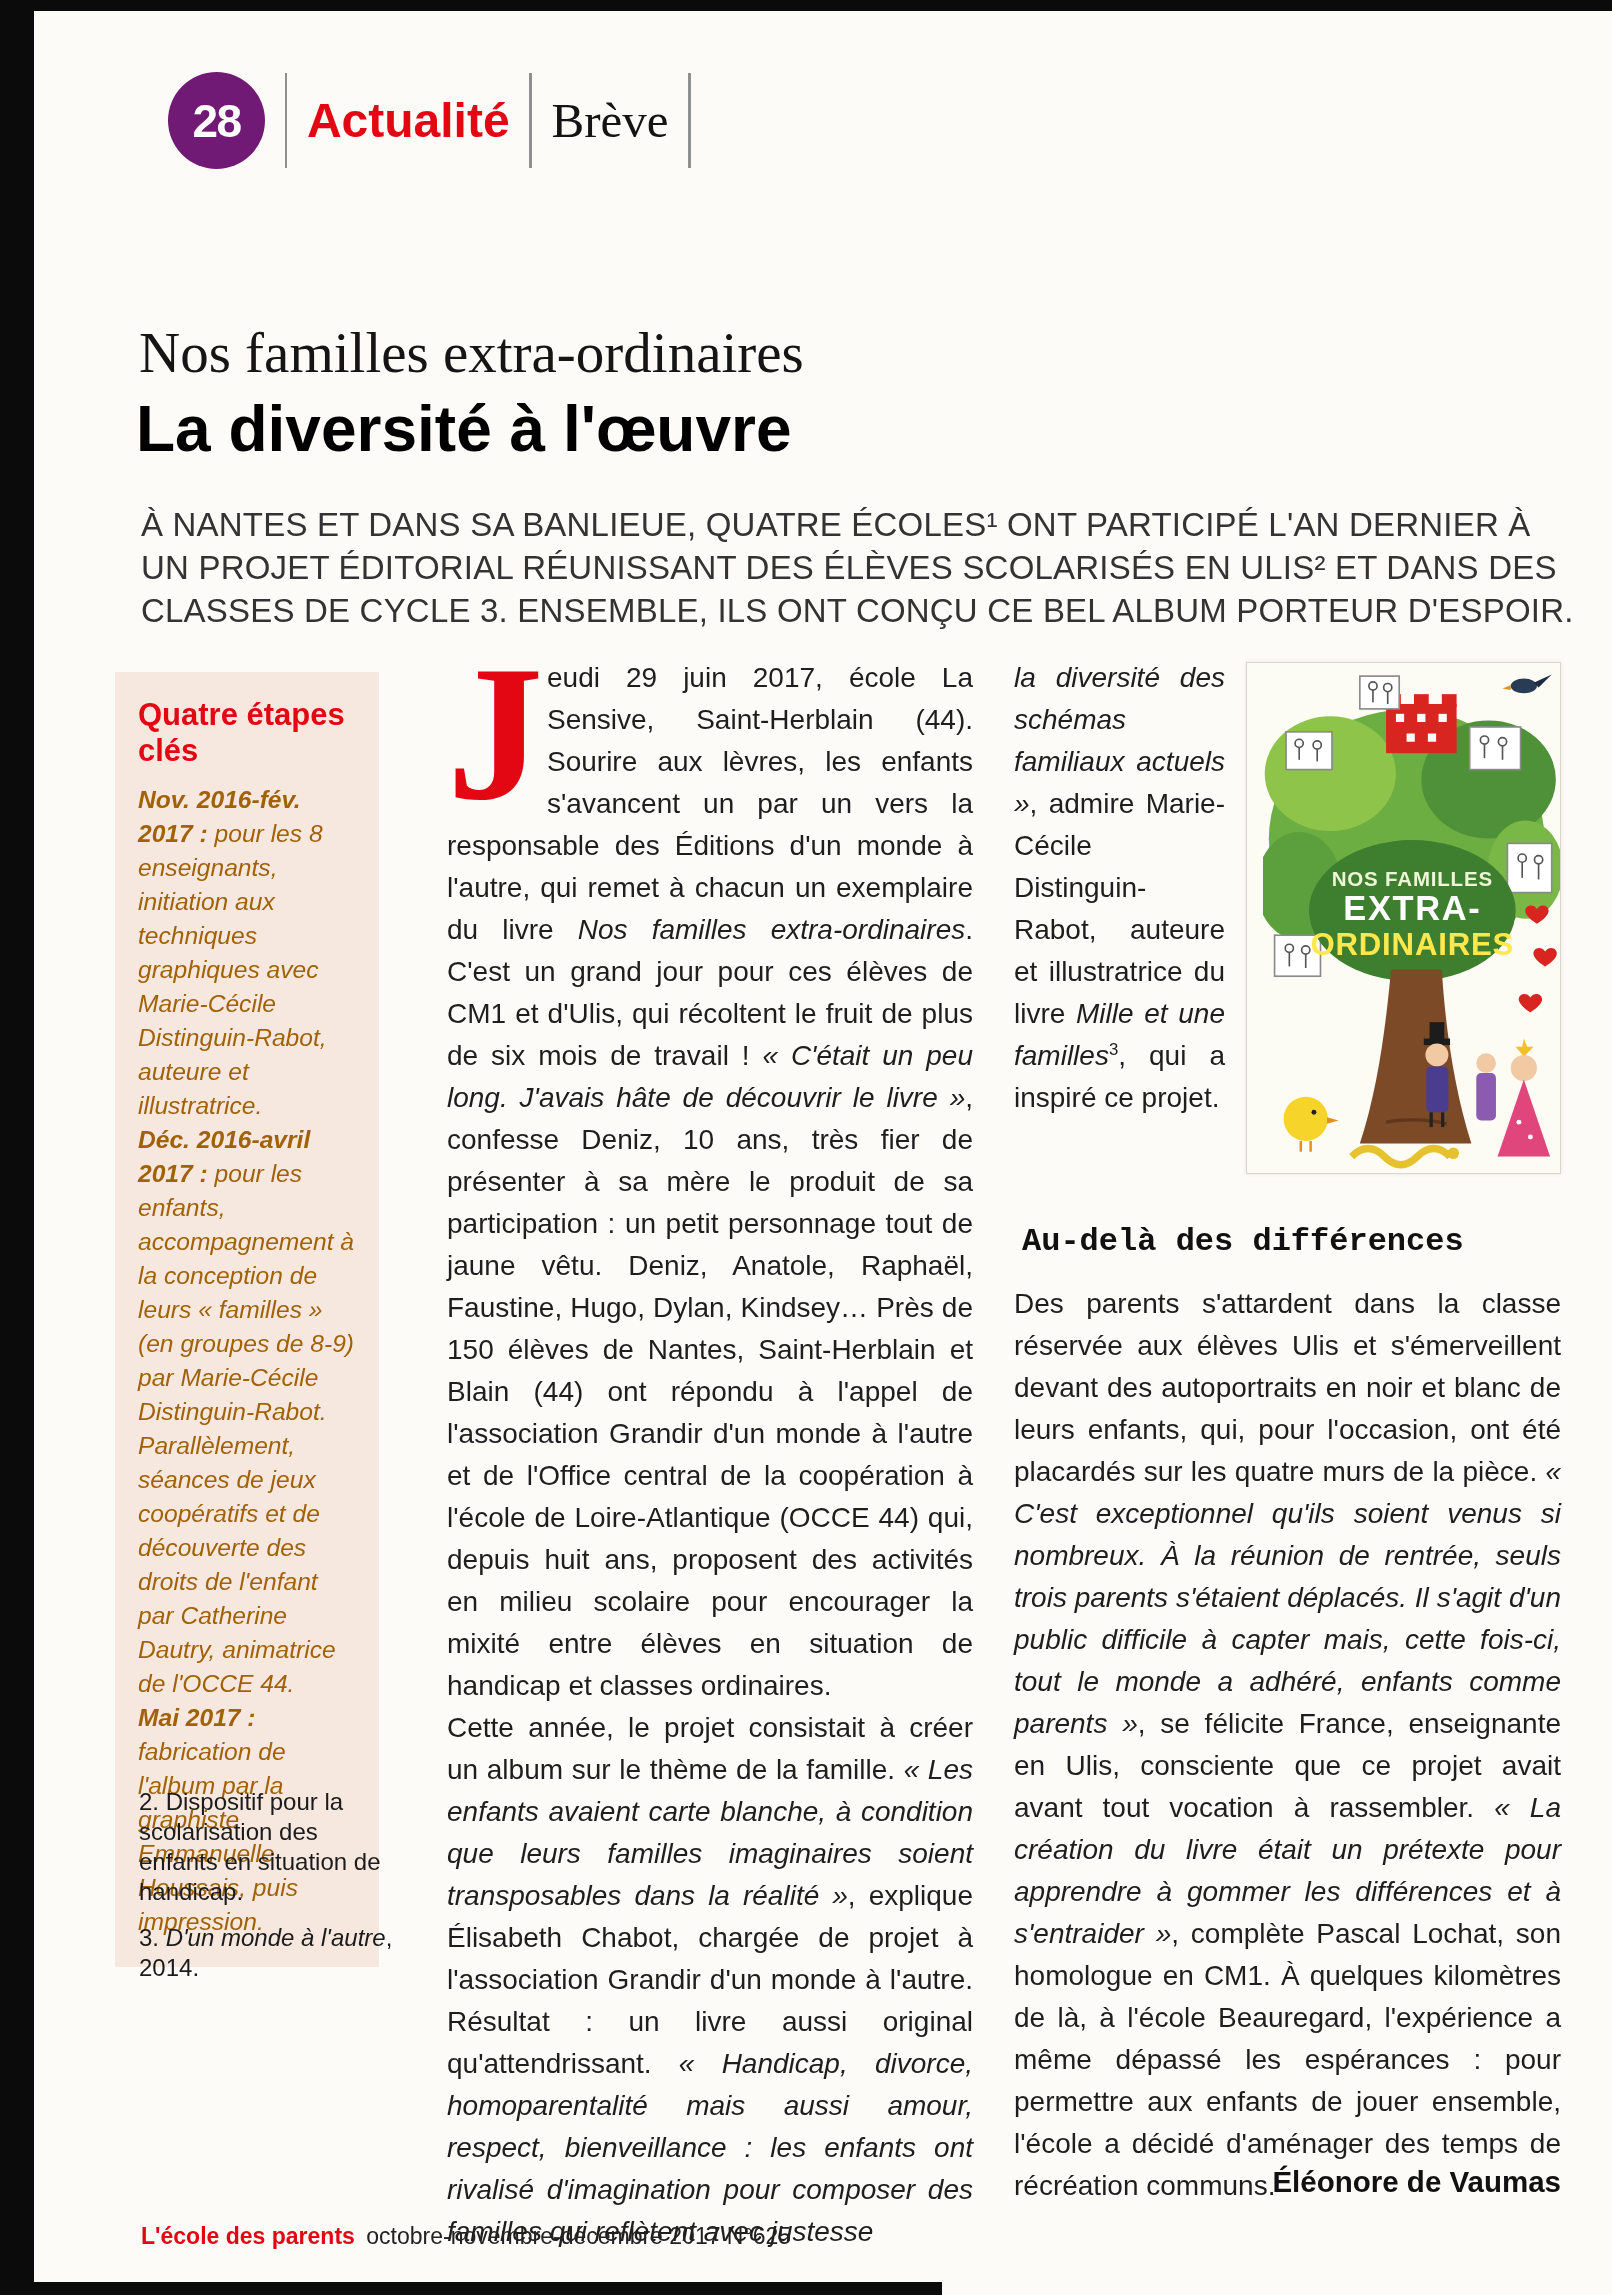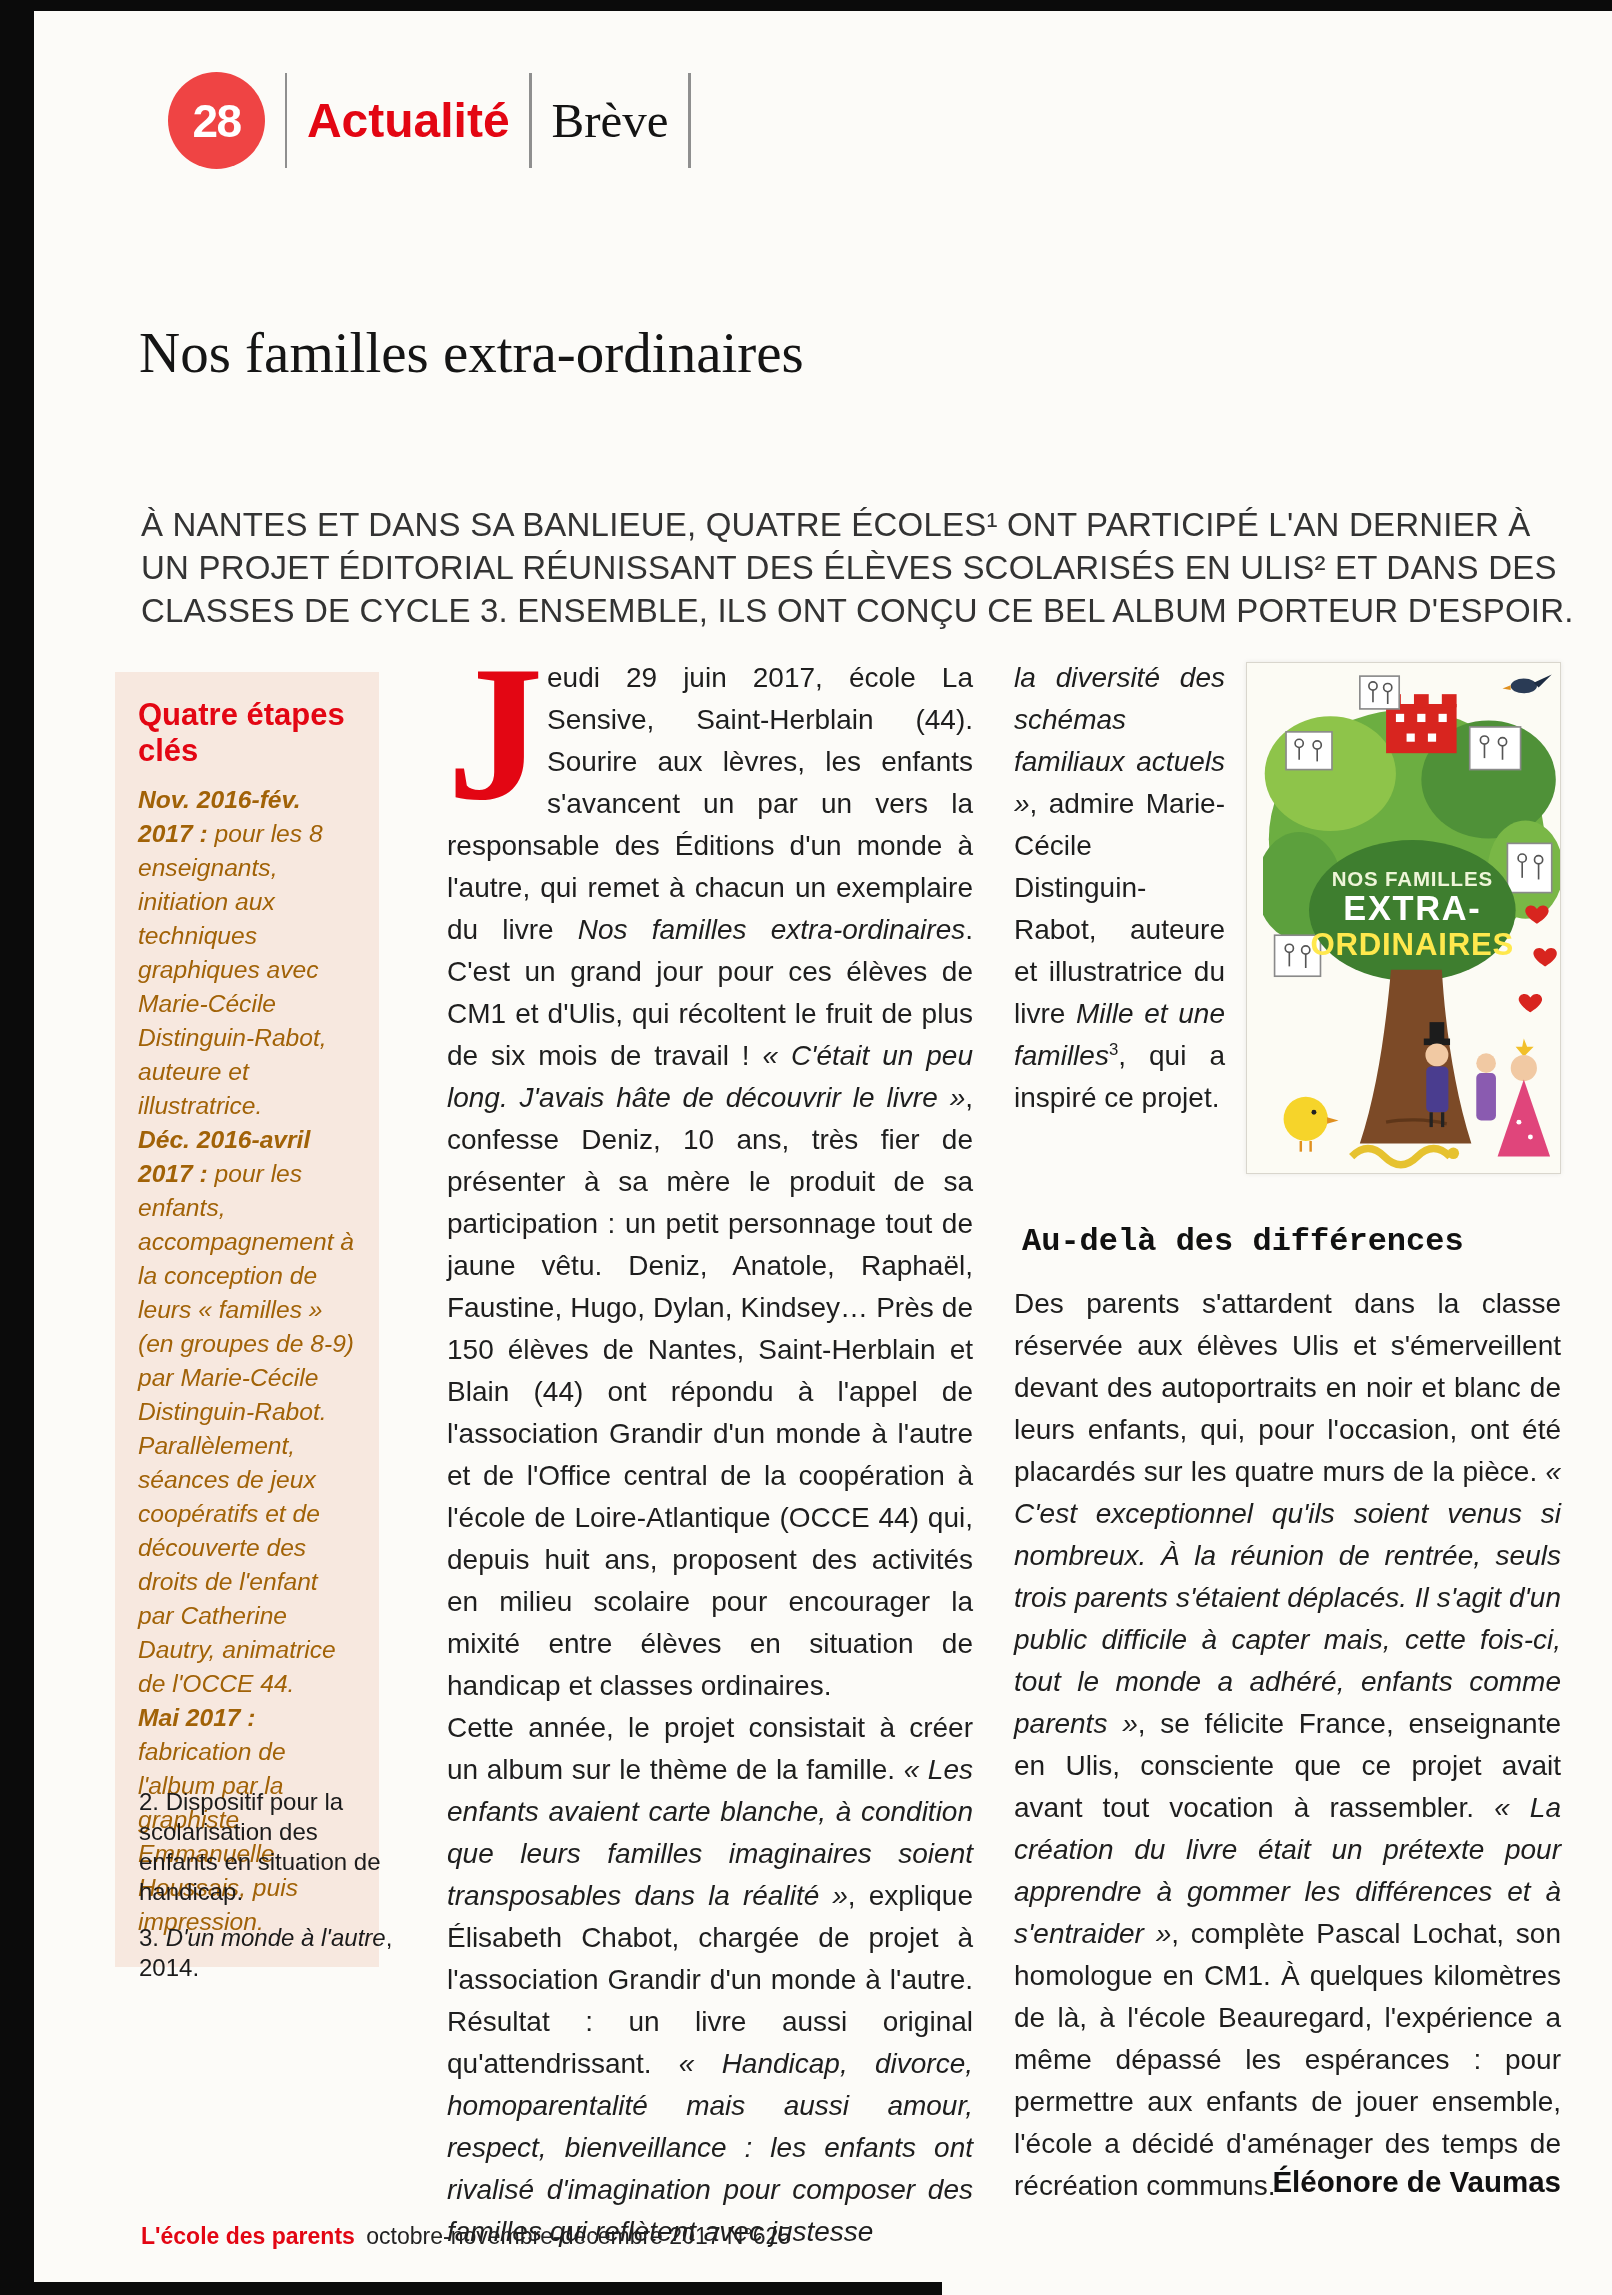--- a/index.html
+++ b/index.html
@@ -8,21 +8,21 @@
     background:#fcfbf8;overflow:hidden;
     font-family:"Liberation Sans",sans-serif;color:#1c1c1c;
   }
   
   .edge-left{position:absolute;left:0;top:0;width:34px;height:2295px;background:#0b0b0b;}
   .edge-top{position:absolute;left:0;top:0;width:1613px;height:10.7px;background:#0b0b0b;}
   .edge-bottom{position:absolute;left:0;bottom:0;width:942px;height:13px;background:#0b0b0b;}
 
   
   .masthead{position:absolute;left:168px;top:72px;display:flex;align-items:center;}
-  .page-circle{width:97px;height:97px;border-radius:50%;background:#ef4444;color:#ffffff;
+  .page-circle{width:97px;height:97px;border-radius:50%;background:#701a75;color:#ffffff;
     display:flex;align-items:center;justify-content:center;font-size:46px;font-weight:bold;letter-spacing:-1.6px;}
   .mast-div{width:2.5px;height:95px;background:#8f8f8f;margin:0 19.7px;}
   .section-label{color:#e30613;font-weight:bold;font-size:48px;letter-spacing:0;}
   .subsection-label{font-family:"Liberation Serif",serif;font-size:49px;color:#141414;}
 
   
   .kicker{position:absolute;left:139px;top:320px;font-family:"Liberation Serif",serif;
     font-size:57px;color:#151515;}
   .headline{position:absolute;left:136px;top:392px;font-weight:bold;font-size:64px;color:#000;}
   .standfirst{position:absolute;left:141px;top:503px;width:1433px;font-size:33px;line-height:43px;
@@ -70,20 +70,21 @@
   <div class="masthead">
     <div class="page-circle">28</div>
     <div class="mast-div"></div>
     <div class="section-label">Actualité</div>
     <div class="mast-div"></div>
     <div class="subsection-label">Brève</div>
     <div class="mast-div"></div>
   </div>
 
   <div class="kicker">Nos familles extra-ordinaires</div>
+  <div class="headline">La diversité à l'œuvre</div>
   <div class="standfirst">À NANTES ET DANS SA BANLIEUE, QUATRE ÉCOLES¹ ONT PARTICIPÉ L'AN DERNIER À UN PROJET ÉDITORIAL RÉUNISSANT DES ÉLÈVES SCOLARISÉS EN ULIS² ET DANS DES CLASSES DE CYCLE 3. ENSEMBLE, ILS ONT CONÇU CE BEL ALBUM PORTEUR D'ESPOIR.</div>
 
   <div class="sidebar-box">
     <p class="sidebar-title">Quatre étapes clés</p>
     <p class="sidebar-entry"><span class="seg-b">Nov. 2016-fév. 2017 : </span><span>pour les 8 enseignants, initiation aux techniques graphiques avec Marie-Cécile Distinguin-Rabot, auteure et illustratrice. </span></p>
     <p class="sidebar-entry"><span class="seg-b">Déc. 2016-avril 2017 : </span><span>pour les enfants, accompagnement à la conception de leurs « familles » (en groupes de 8-9) par Marie-Cécile Distinguin-Rabot. Parallèlement, séances de jeux coopératifs et de découverte des droits de l'enfant par Catherine Dautry, animatrice de l'OCCE 44. </span></p>
     <p class="sidebar-entry"><span class="seg-b">Mai 2017 : </span><span>fabrication de l'album par la graphiste Emmanuelle Houssais, puis impression. </span></p>
   </div>
 
   <div class="footnotes">

